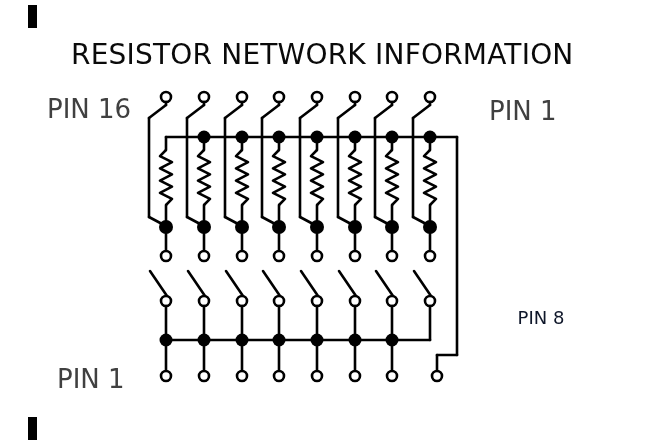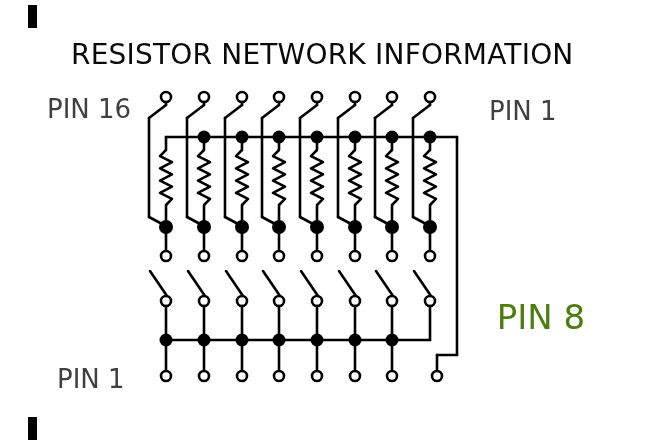--- a/index.html
+++ b/index.html
@@ -13,21 +13,21 @@
   }
   .pinlabel{
     position:absolute;font-size:26px;font-weight:normal;color:#404040;
     white-space:nowrap;line-height:1;
   }
   .pin16{left:47px;top:96px;}
   .pin9{left:489px;top:98px;}
   .pin1{left:57px;top:366px;}
   .pin8block{
     position:absolute;left:541px;top:307px;transform:translateX(-50%);
-    font-size:34px;font-weight:normal;color:#4d7c0f;text-align:center;
+    font-size:18px;font-weight:normal;color:#0f172a;text-align:center;
     line-height:21.5px;white-space:nowrap;
   }
   .scanbar{position:absolute;background:#000000;}
   svg{position:absolute;left:0;top:0;}
 </style>
 </head>
 <body>
 
 <div class="canvas">
 

